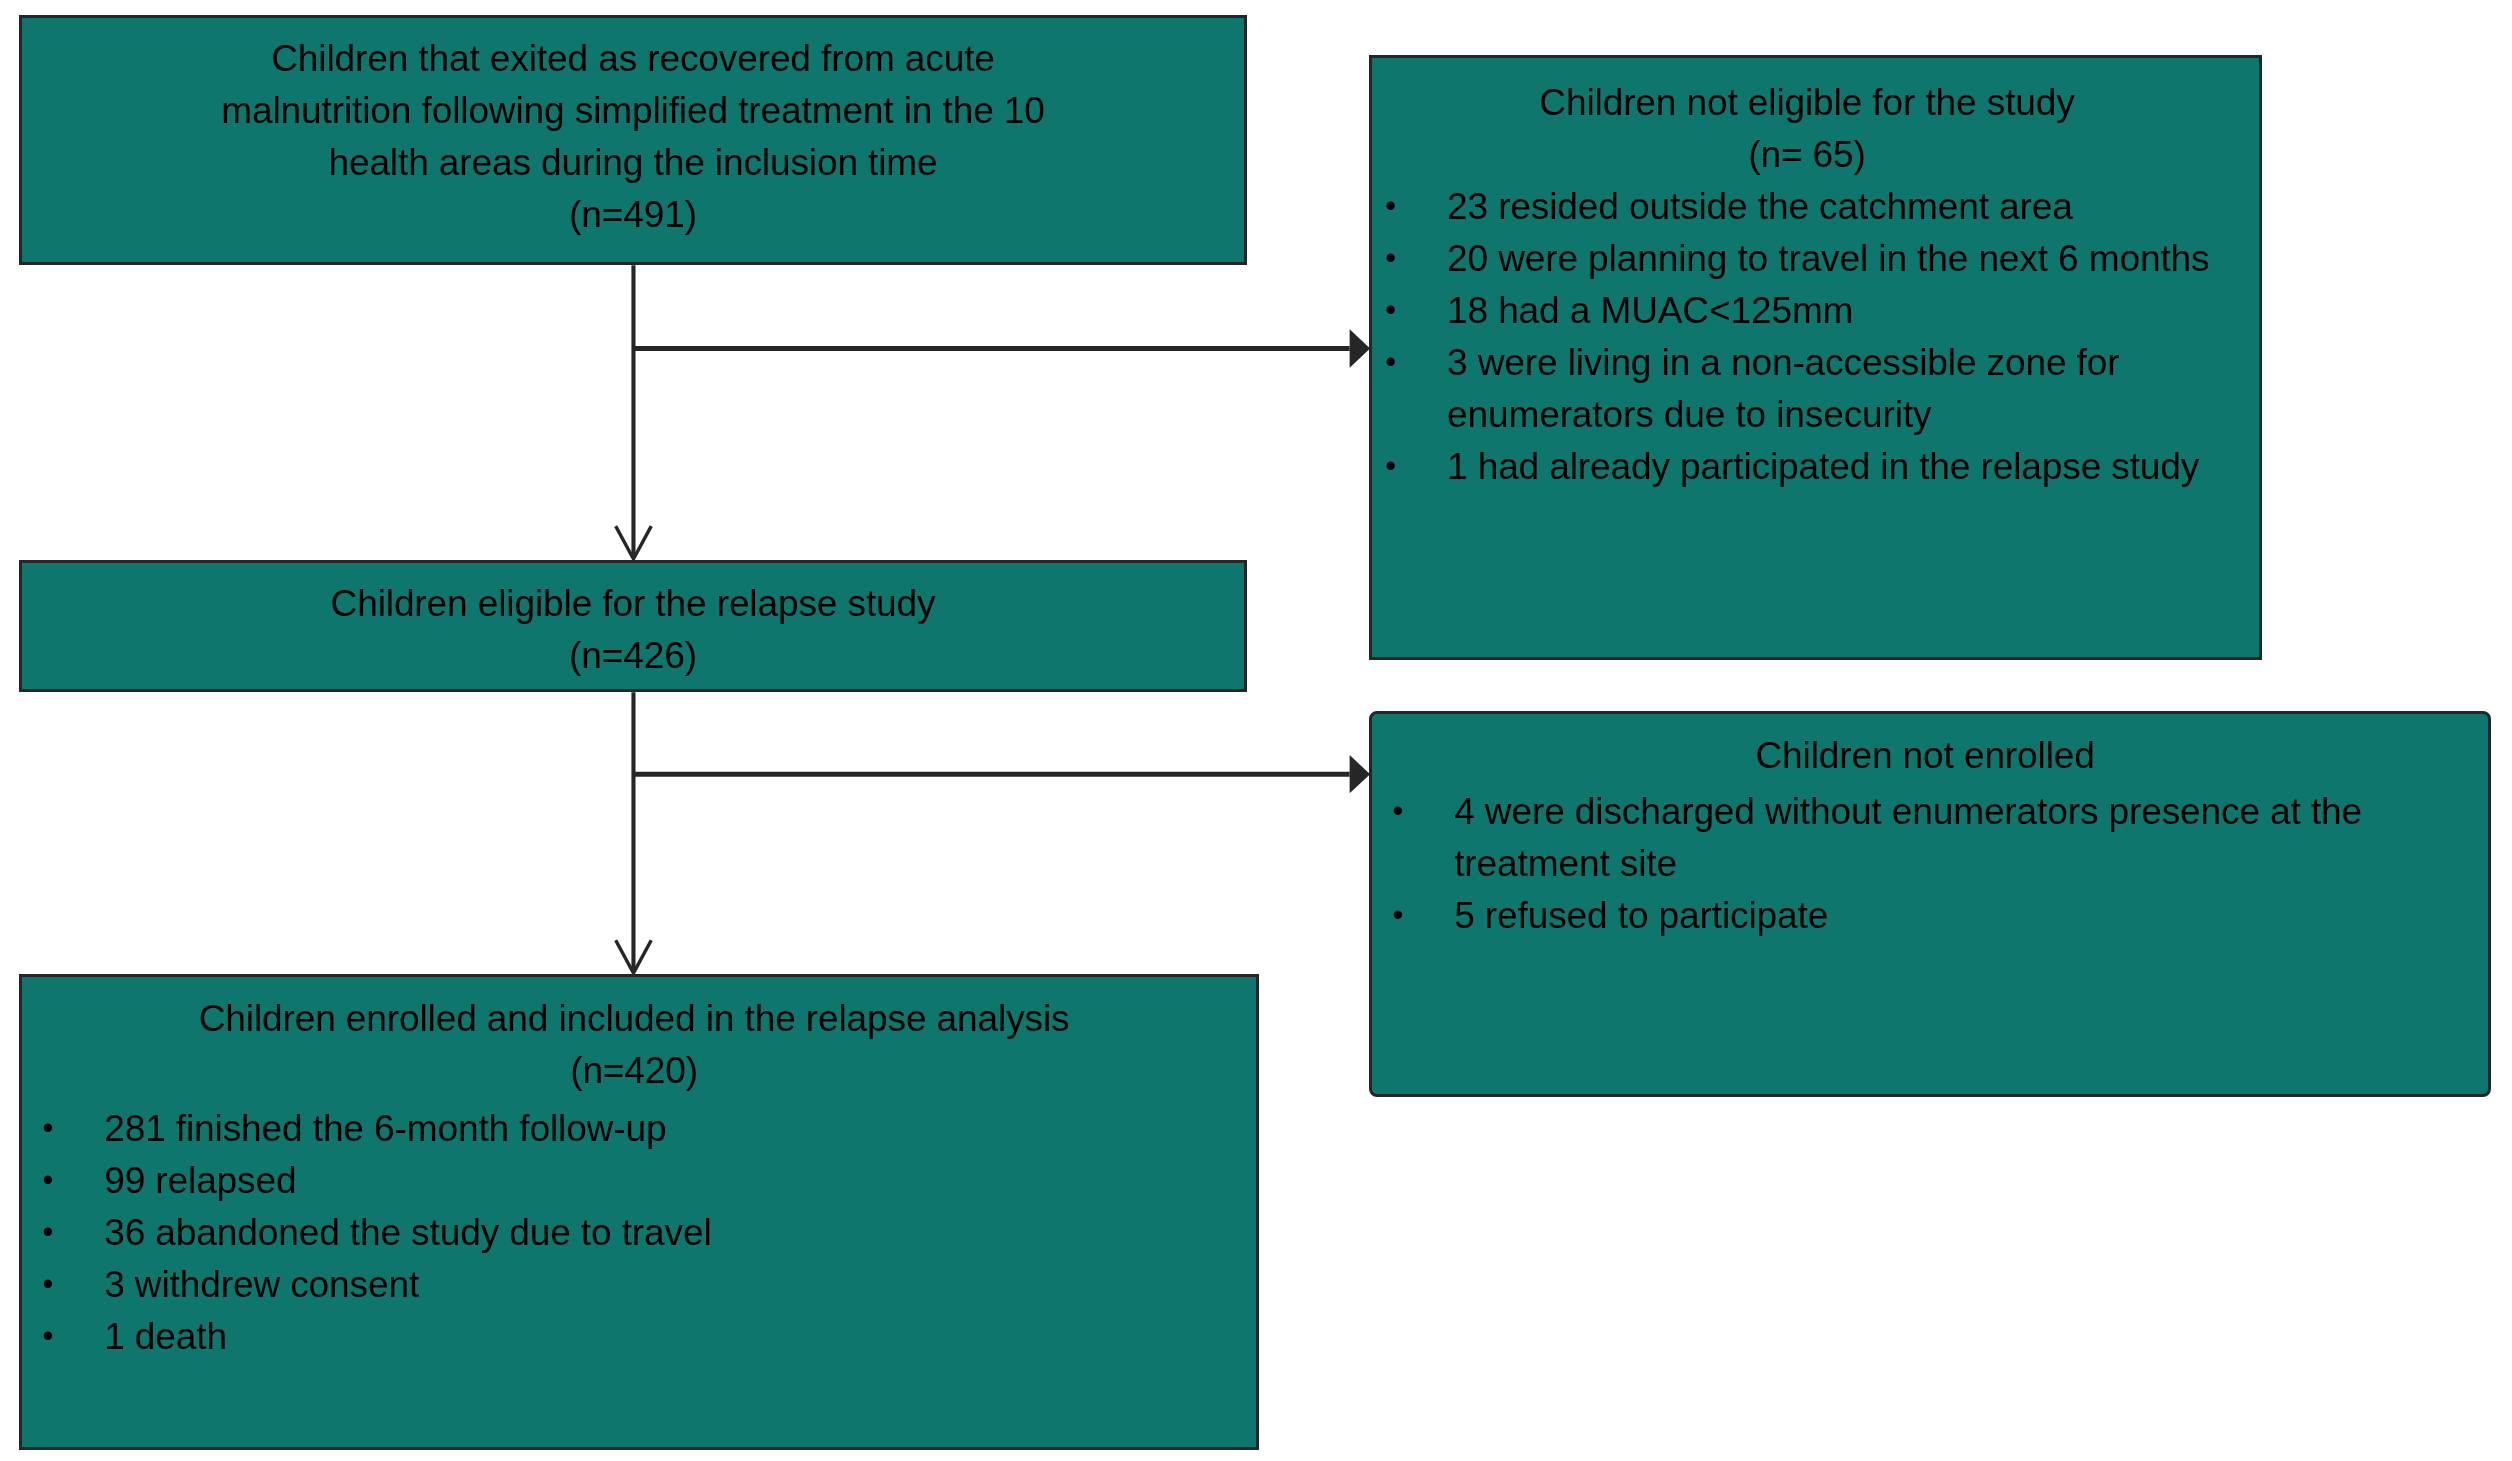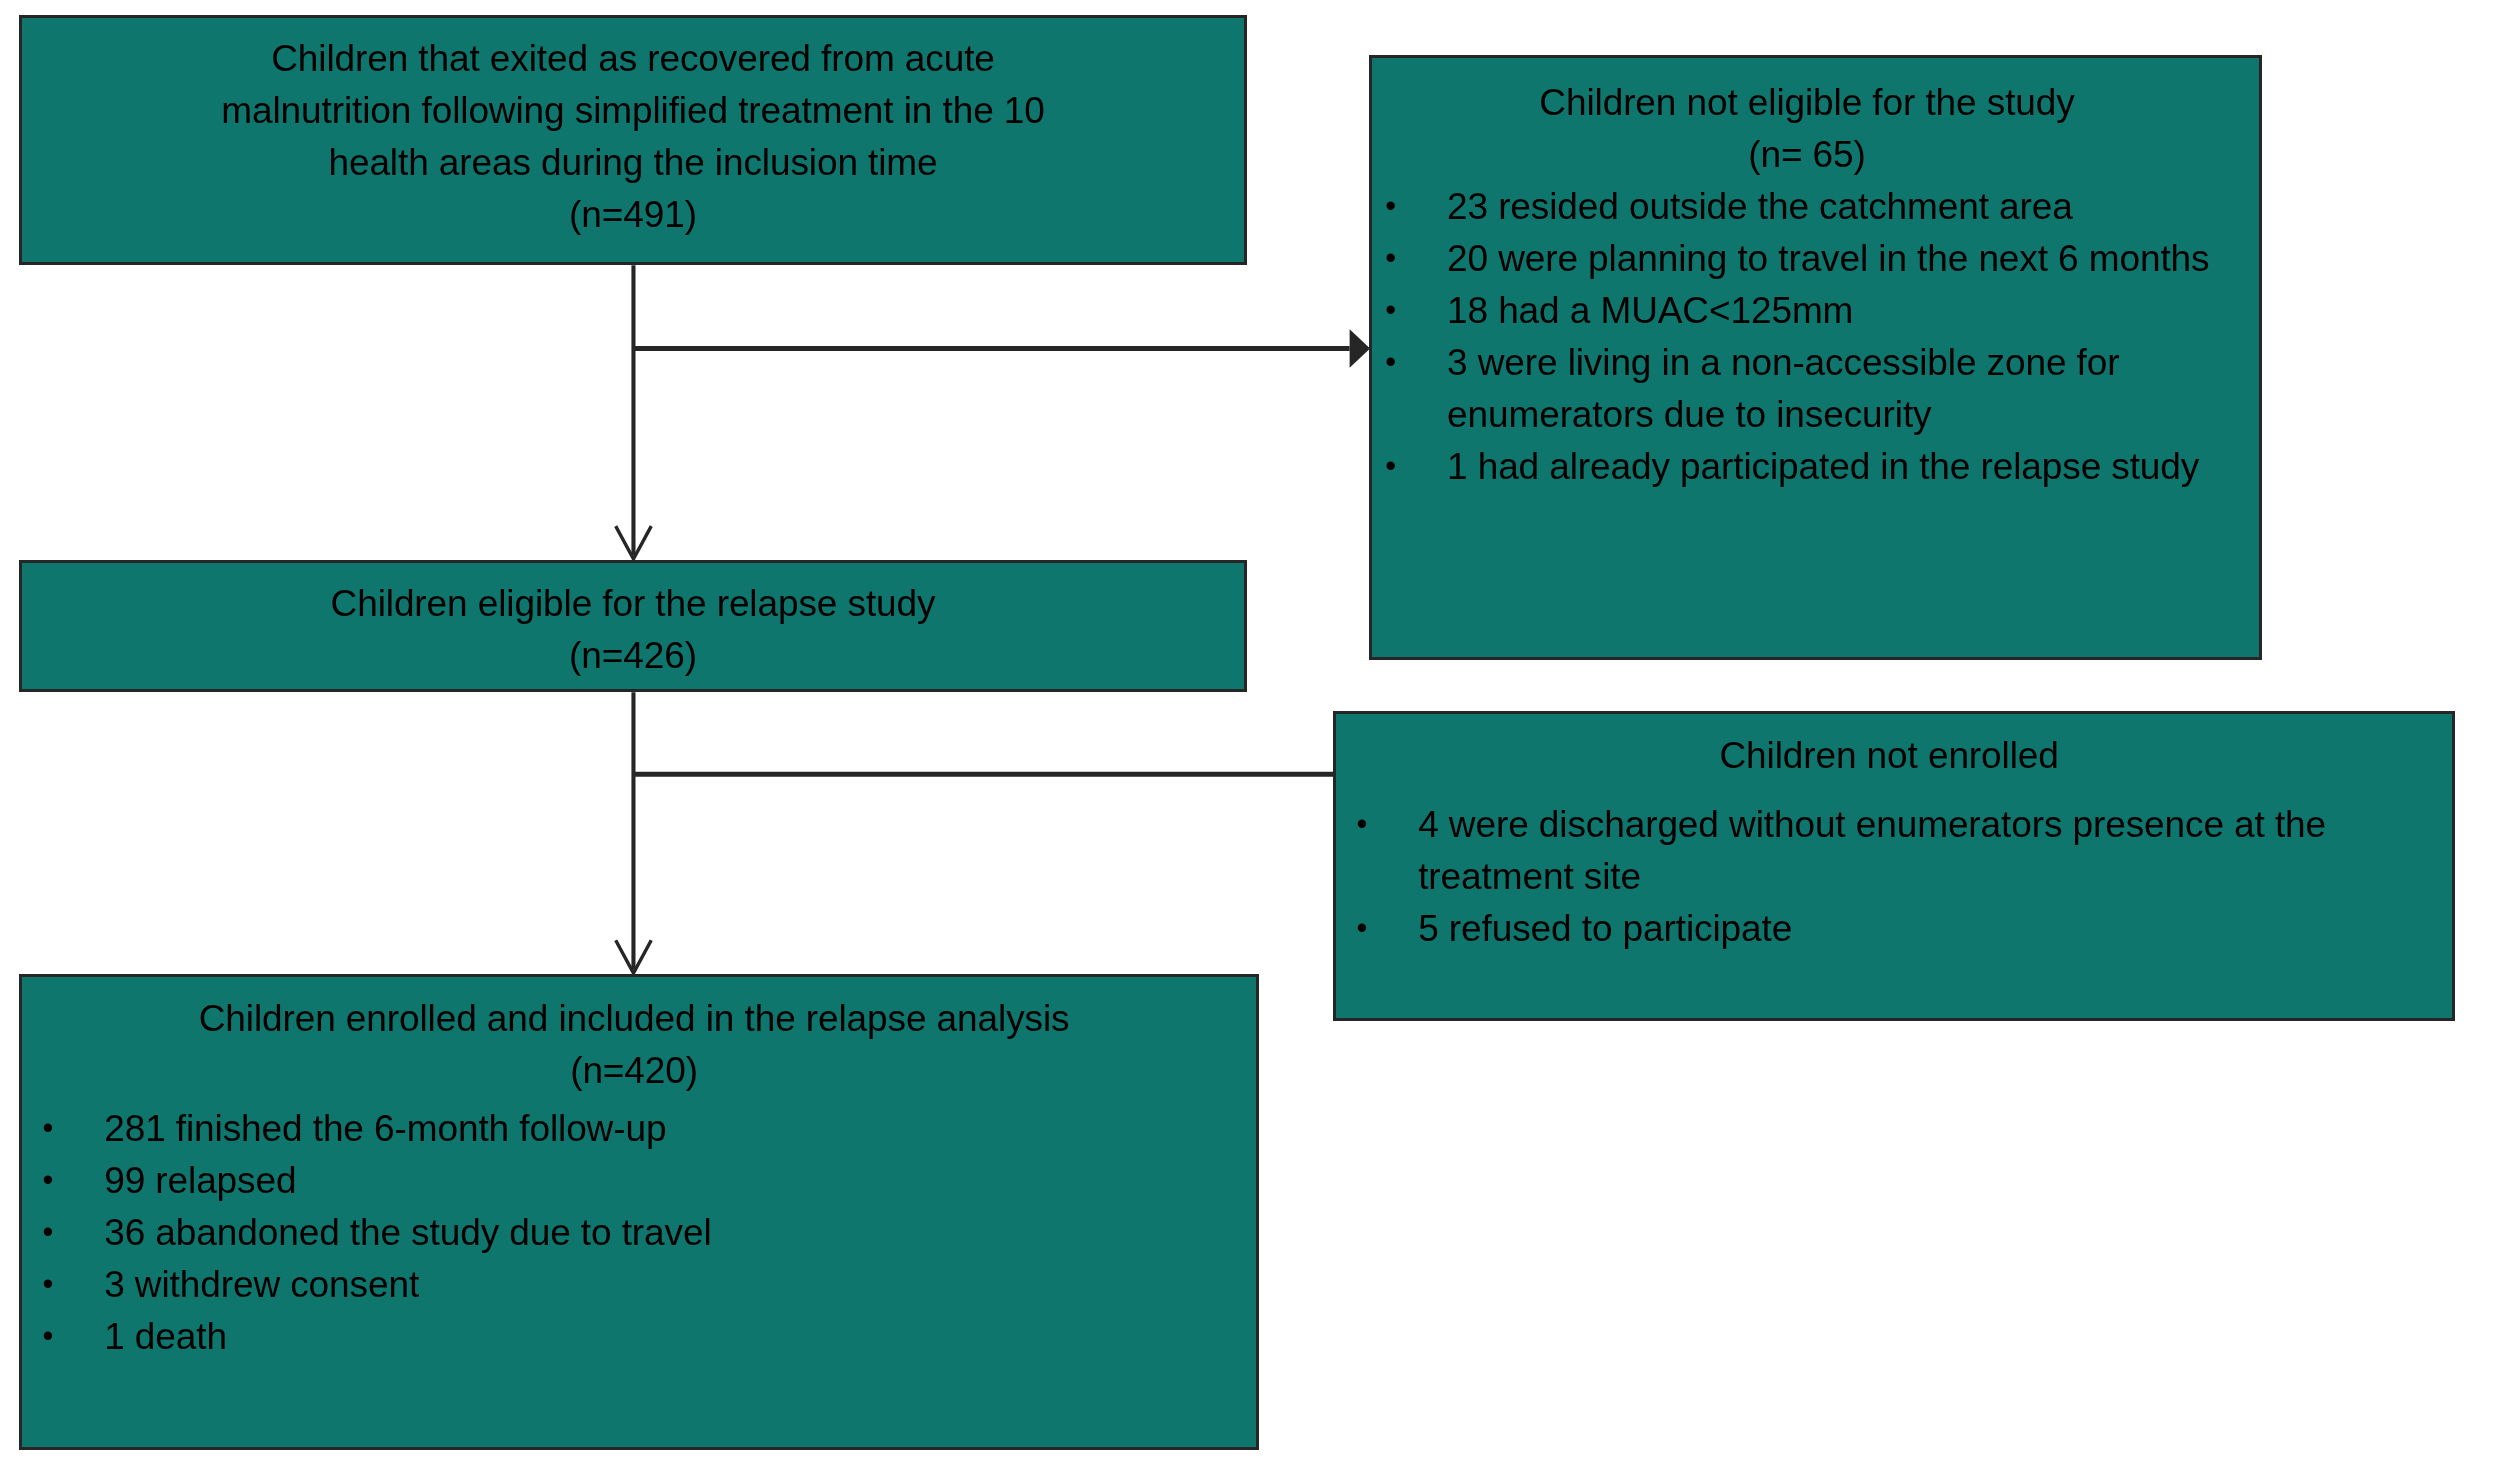--- a/index.html
+++ b/index.html
@@ -73,23 +73,23 @@
       <li>3 were living in a non-accessible zone for enumerators due to insecurity</li>
       <li>1 had already participated in the relapse study</li>
     </ul>
   </div>
 
   <div class="box ctr" style="left:19px;top:560px;width:1228px;height:132px;padding:15px 20.5px 0;">
     <div class="hdr">Children eligible for the relapse study</div>
     <div class="hdr">(n=426)</div>
   </div>
 
-  <div class="box" style="left:1333px;top:711px;width:1122px;height:310px;padding:16.4px 18px 0 8.2px;">
+  <div class="box" style="left:1369px;top:711px;width:1122px;height:386px;padding:16.4px 18px 0 8.2px;border-radius:8px;">
     <div class="hdr ctr">Children not enrolled</div>
-    <ul class="blist" style="margin-top:17px;">
+    <ul class="blist" style="margin-top:4px;">
       <li>4 were discharged without enumerators presence at the treatment site</li>
       <li>5 refused to participate</li>
     </ul>
   </div>
 
   <div class="box" style="left:19px;top:974px;width:1240px;height:476px;padding:16.4px 18px 0 8.2px;">
     <div class="hdr ctr">Children enrolled and included in the relapse analysis</div>
     <div class="hdr ctr">(n=420)</div>
     <ul class="blist" style="margin-top:5.5px;">
       <li>281 finished the 6-month follow-up</li>

